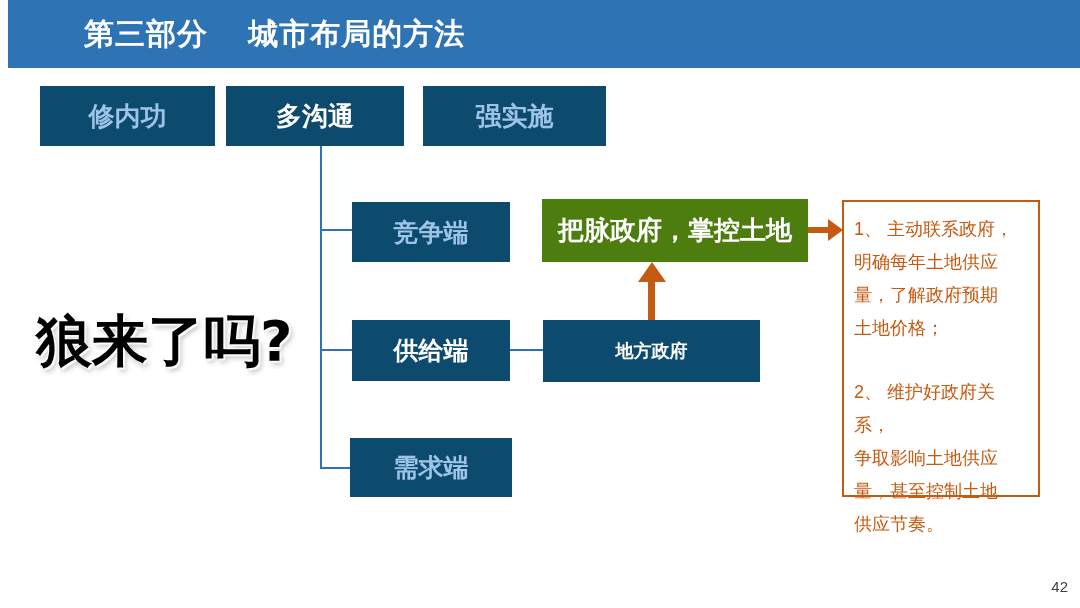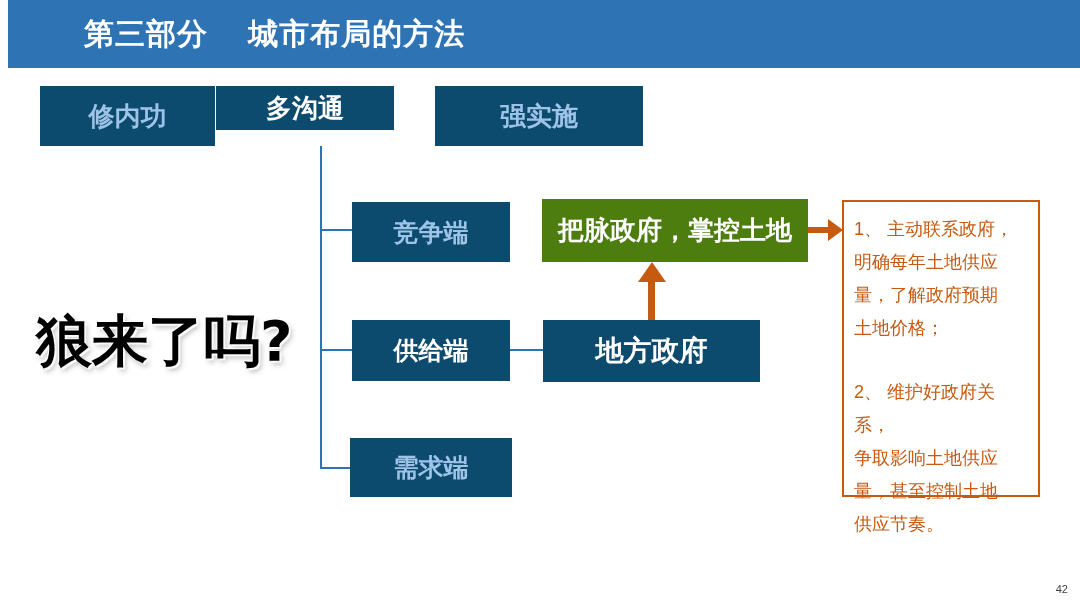--- a/index.html
+++ b/index.html
@@ -18,27 +18,27 @@
   }
   
   .node{
     position:absolute;background:#0c4a6e;color:#ffffff;
     display:flex;align-items:center;justify-content:center;
     font-weight:bold;font-size:26px;
   }
   .node.muted{color:#9dc3e6;}
   
   .tab1{left:40px;top:86px;width:175px;height:60px;}
-  .tab2{left:216px;top:86px;width:178px;height:44px;}
-  .tab3{left:435px;top:86px;width:208px;height:60px;}
+  .tab2{left:226px;top:86px;width:178px;height:60px;}
+  .tab3{left:423px;top:86px;width:183px;height:60px;}
   
   .branch1{left:352px;top:202px;width:158px;height:60px;font-size:25px;}
   .branch2{left:352px;top:320px;width:158px;height:61px;font-size:25px;}
   .branch3{left:350px;top:438px;width:162px;height:59px;font-size:25px;}
-  .gov{left:543px;top:320px;width:217px;height:62px;font-size:28px;}
+  .gov{left:543px;top:320px;width:217px;height:62px;font-size:18px;}
   
   .strategy{
     position:absolute;left:542px;top:199px;width:266px;height:63px;
     background:#4d7c0f;color:#ffffff;font-weight:bold;font-size:26px;
     display:flex;align-items:center;justify-content:center;white-space:nowrap;
   }
   
   .line{position:absolute;background:#2e74b5;}
   .vline{left:320px;top:146px;width:2px;height:322px;}
   .stub1{left:320px;top:229px;width:33px;height:2px;}
@@ -71,21 +71,21 @@
   
   .question{
     position:absolute;left:36px;top:304px;
     font-size:56px;font-weight:800;color:#000000;letter-spacing:0px;
     font-family:"DejaVu Sans","Liberation Sans",sans-serif;
     text-shadow:2px 2px 1px rgba(255,255,255,0.95),-1px -1px 1px rgba(255,255,255,0.95),3px 4px 5px rgba(120,120,120,0.45);
     white-space:nowrap;
   }
   
   .page-number{
-    position:absolute;right:12px;bottom:13px;font-size:11px;color:#404040;
+    position:absolute;right:12px;bottom:13px;font-size:15px;color:#404040;
   }
 </style>
 </head>
 <body>
 
 <div class="slide">
 
   <div class="header">
     <span class="title">第三部分　 城市布局的方法</span>
   </div>

